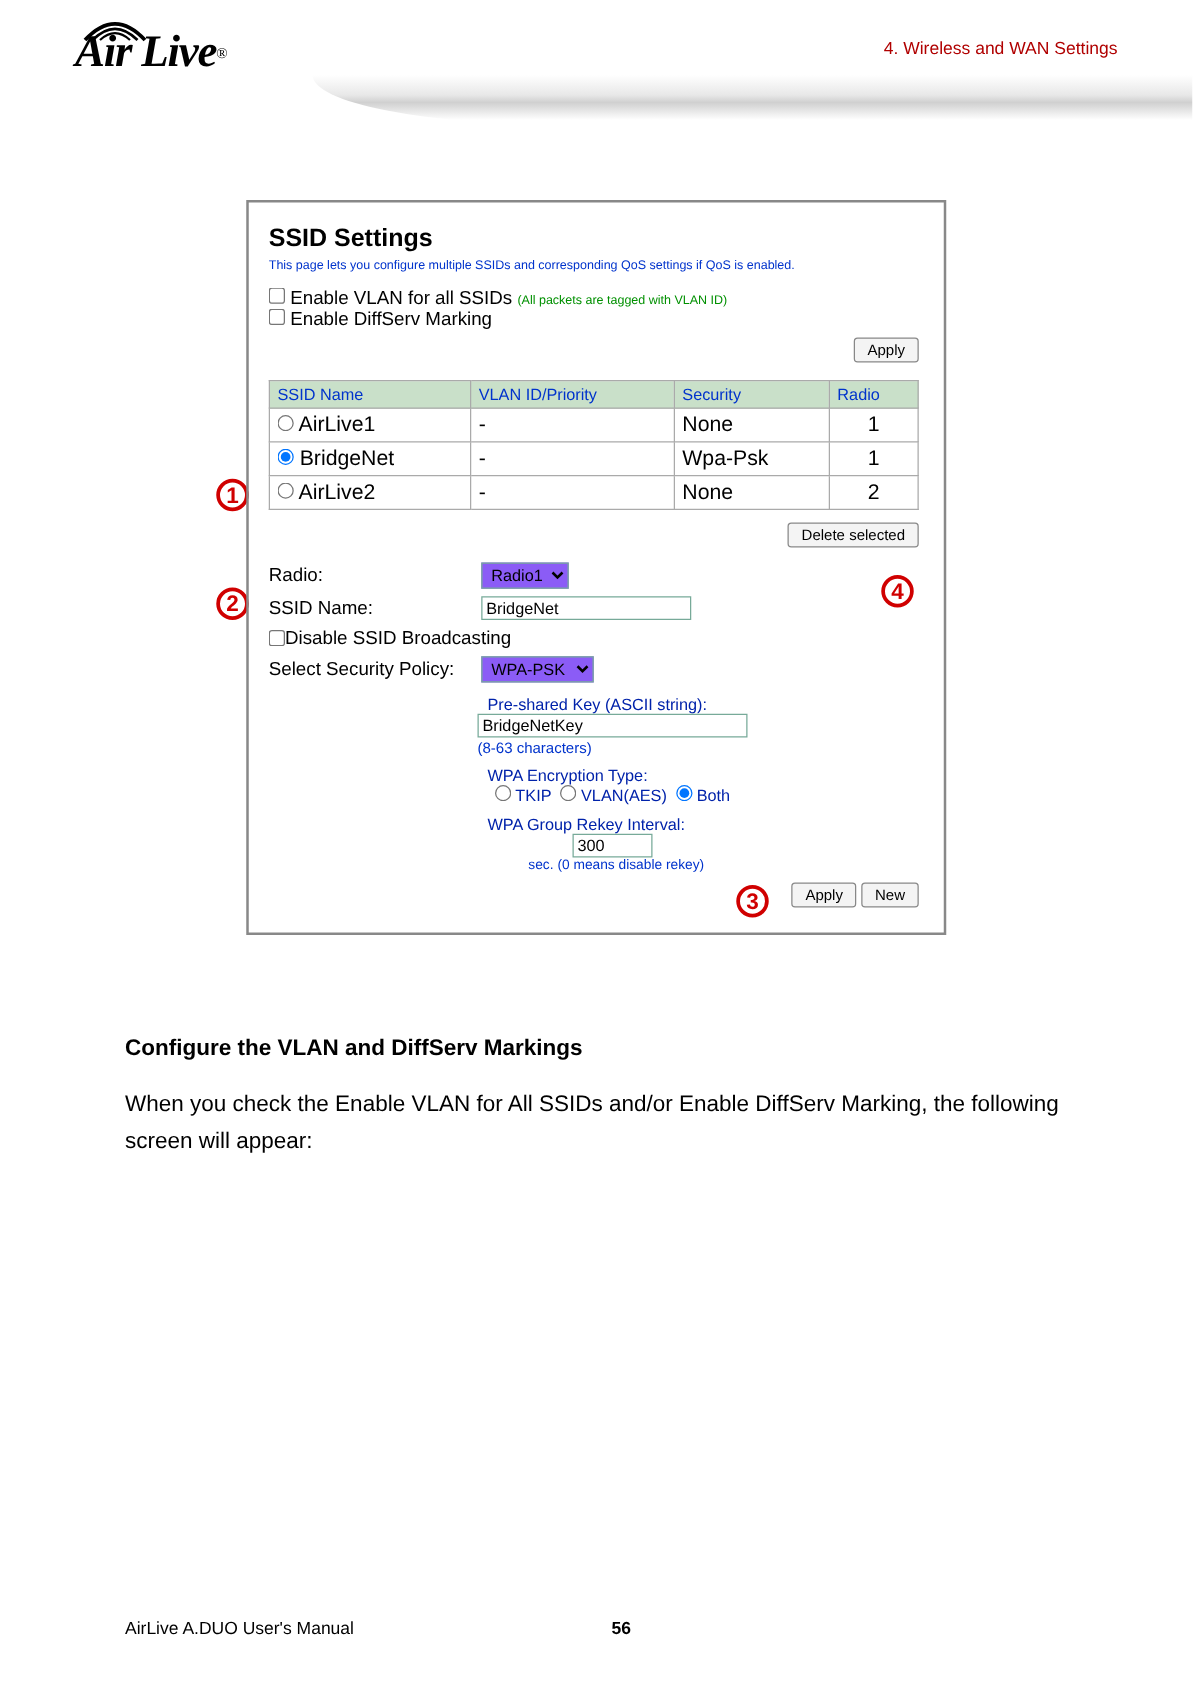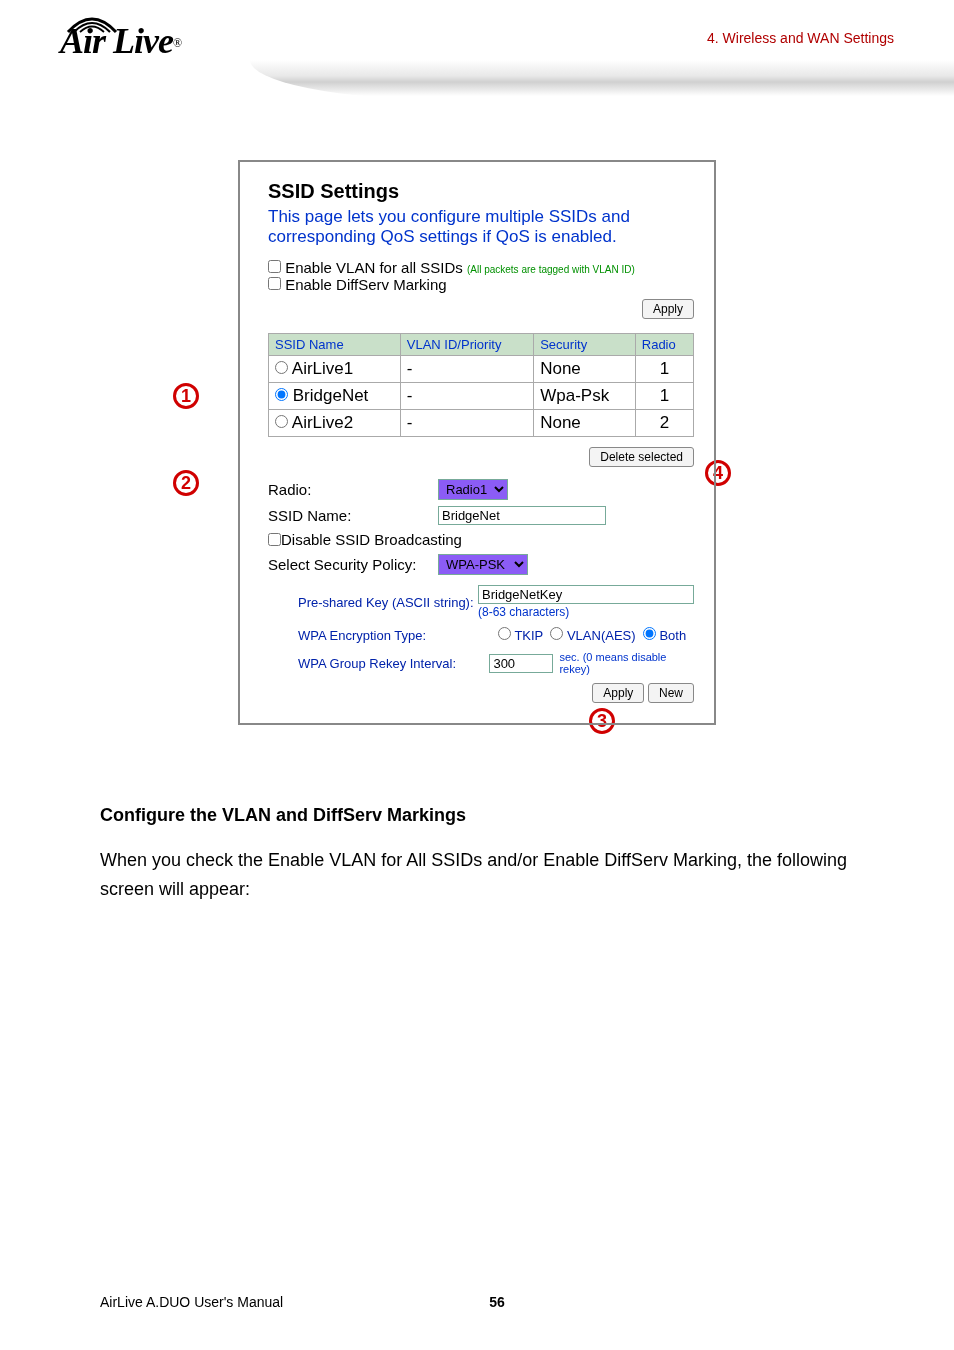--- a/index.html
+++ b/index.html
@@ -48,33 +48,33 @@
     position: absolute;
     top: 60px;
     left: 250px;
     right: 0;
     height: 40px;
     background: linear-gradient(to bottom, #fff 0%, #e8e8e8 40%, #d0d0d0 55%, #fff 90%);
     border-radius: 0 0 0 200px / 0 0 0 40px;
   }
   .panel-wrap {
     margin: 40px auto 0 auto;
-    width: 478px;
+    width: 560px;
     border: 2px solid #888;
-    padding: 18px 20px 20px 28px;
+    padding: 18px 20px 20px 16px;
     position: relative;
   }
   .ssid-title {
     font-size: 20px;
     font-weight: bold;
     margin-bottom: 4px;
   }
   .ssid-desc {
     color: #0033cc;
-    font-size: 17px;
+    font-size: 10px;
     margin-bottom: 12px;
   }
   .chk-row {
     font-size: 15px;
   }
   .chk-row .green {
     color: #009000;
     font-size: 10px;
   }
   .apply-btn-row {
@@ -135,20 +135,21 @@
   select { background: #8b5cf6; }
   .sub-form {
     margin: 10px 0 0 30px;
     color: #0022aa;
     font-size: 13px;
   }
   .sub-form .srow {
     display: flex;
     align-items: center;
     margin-bottom: 8px;
+    flex-direction: column;
   }
   .sub-form .slbl { width: 200px; }
   .sub-form .note {
     color: #0033cc;
     font-size: 11px;
     margin-left: 6px;
   }
   .sub-form .small { font-size: 12px; color: #0033cc; }
   .bottom-btns {
     text-align: right;

